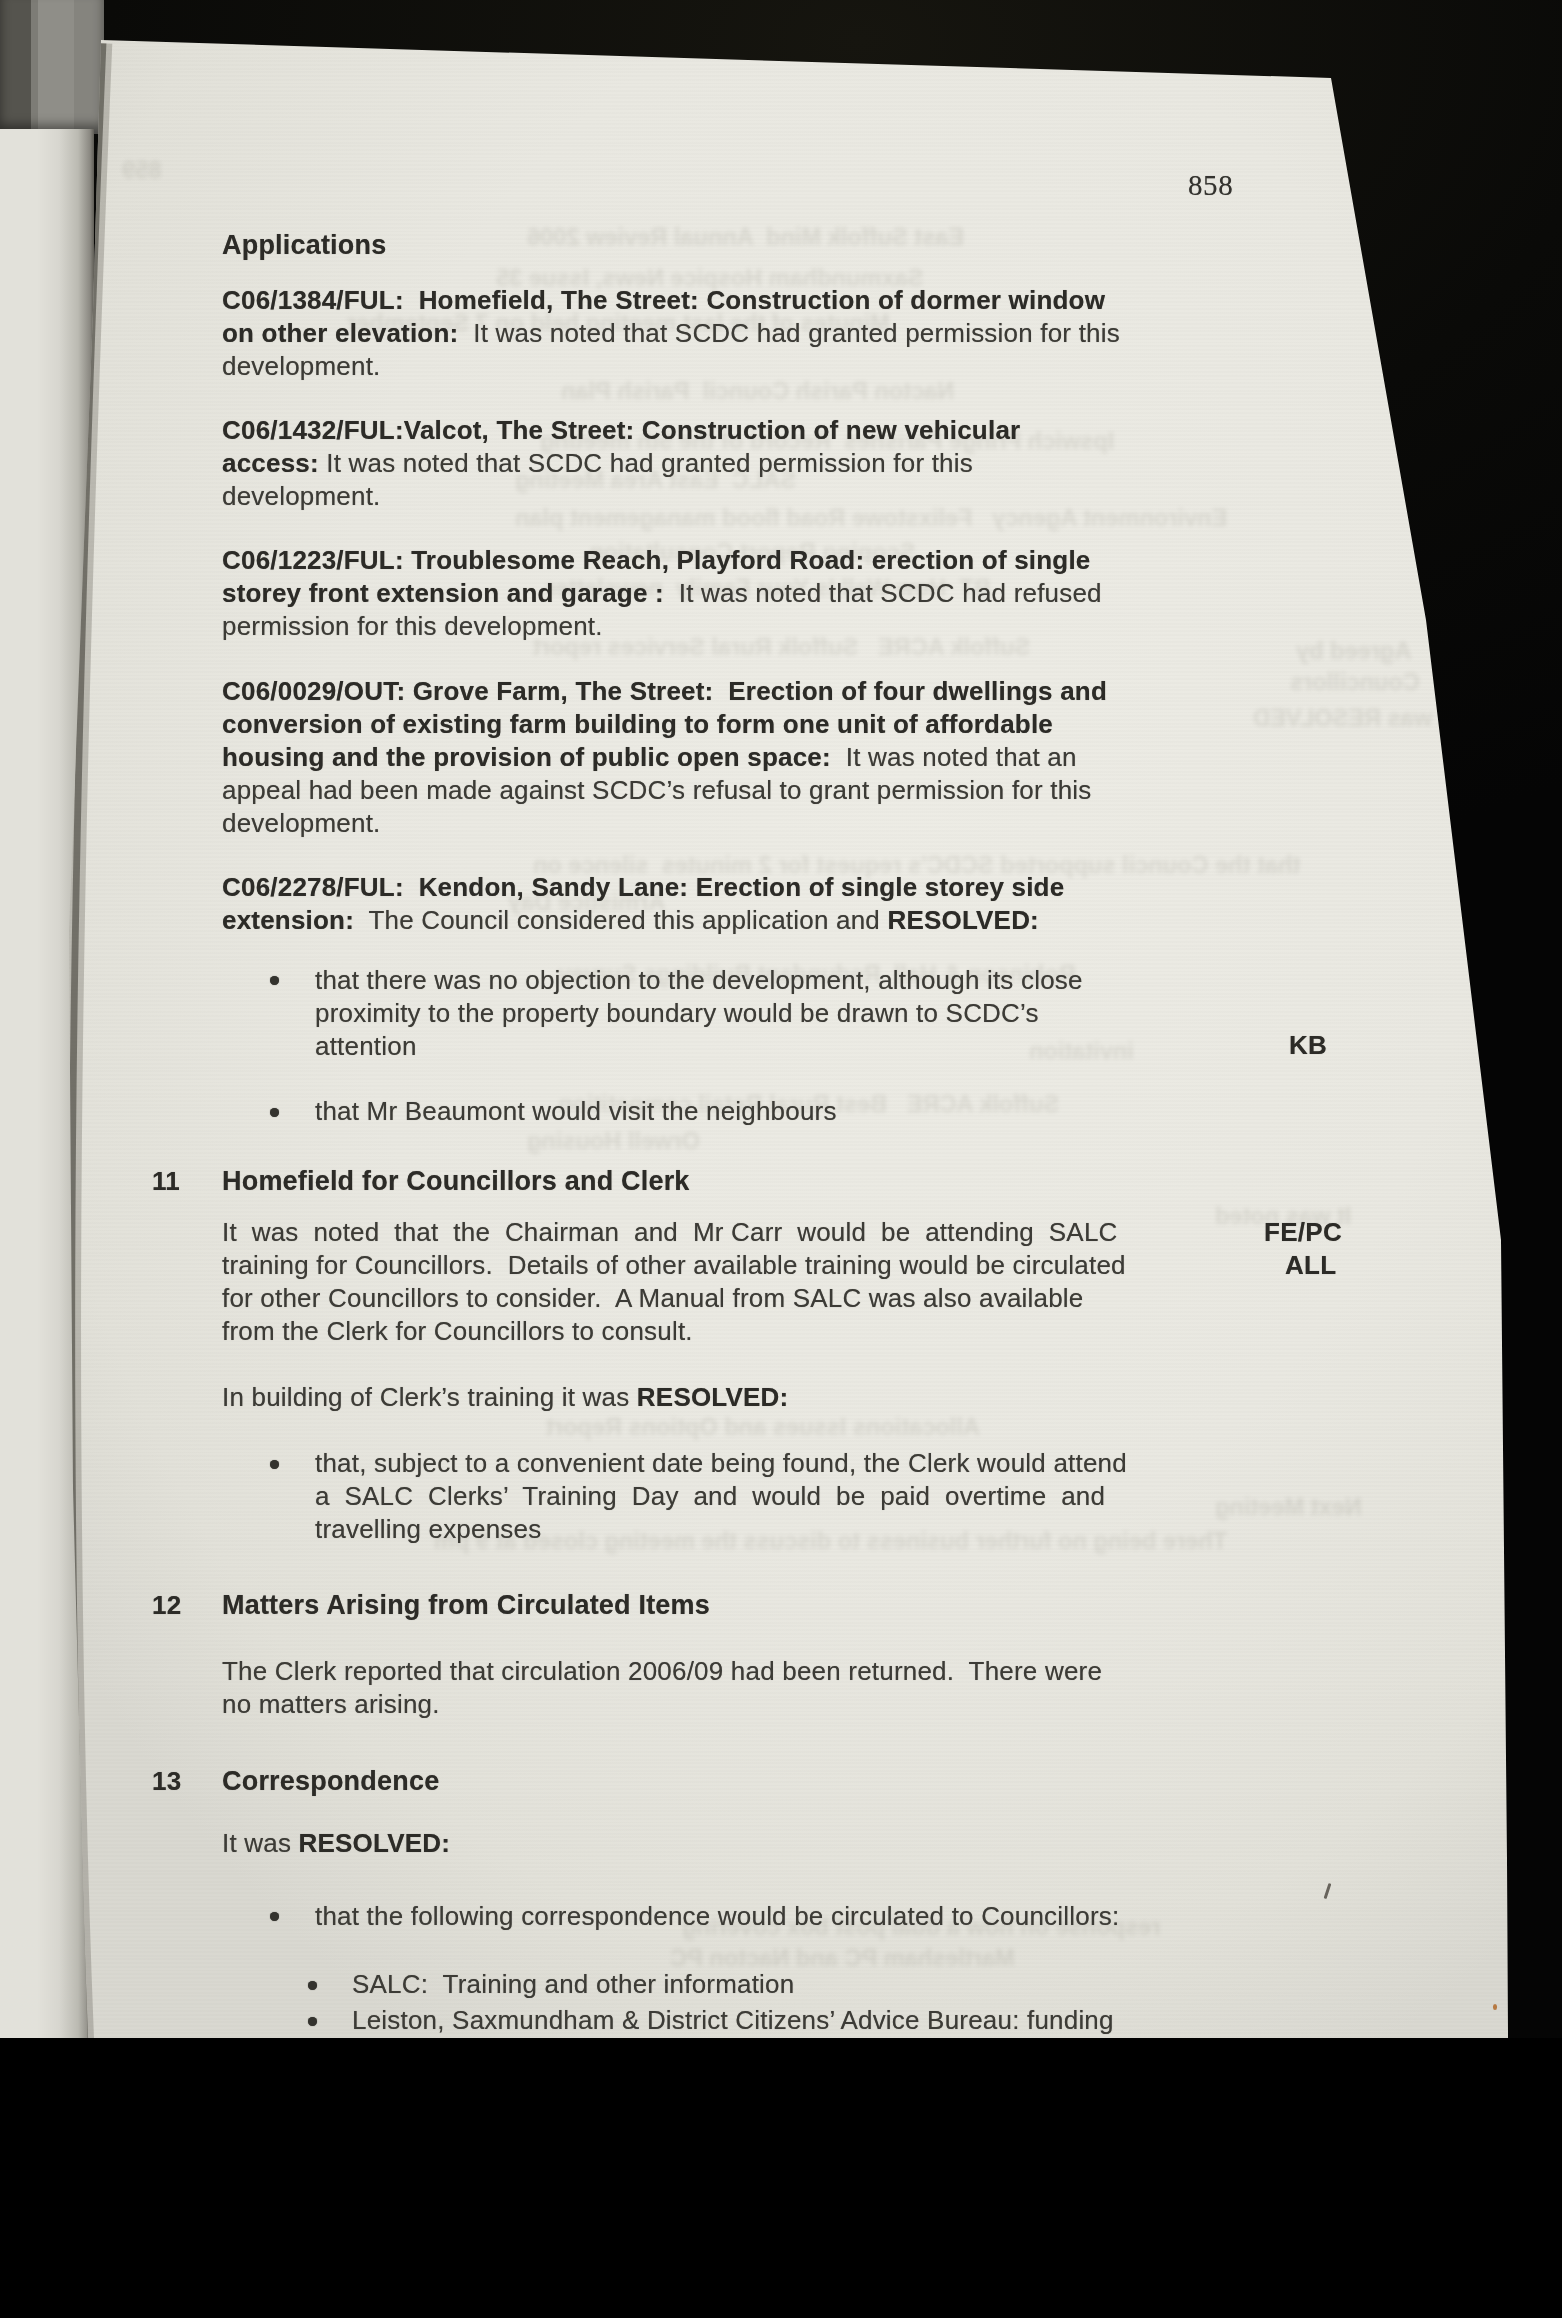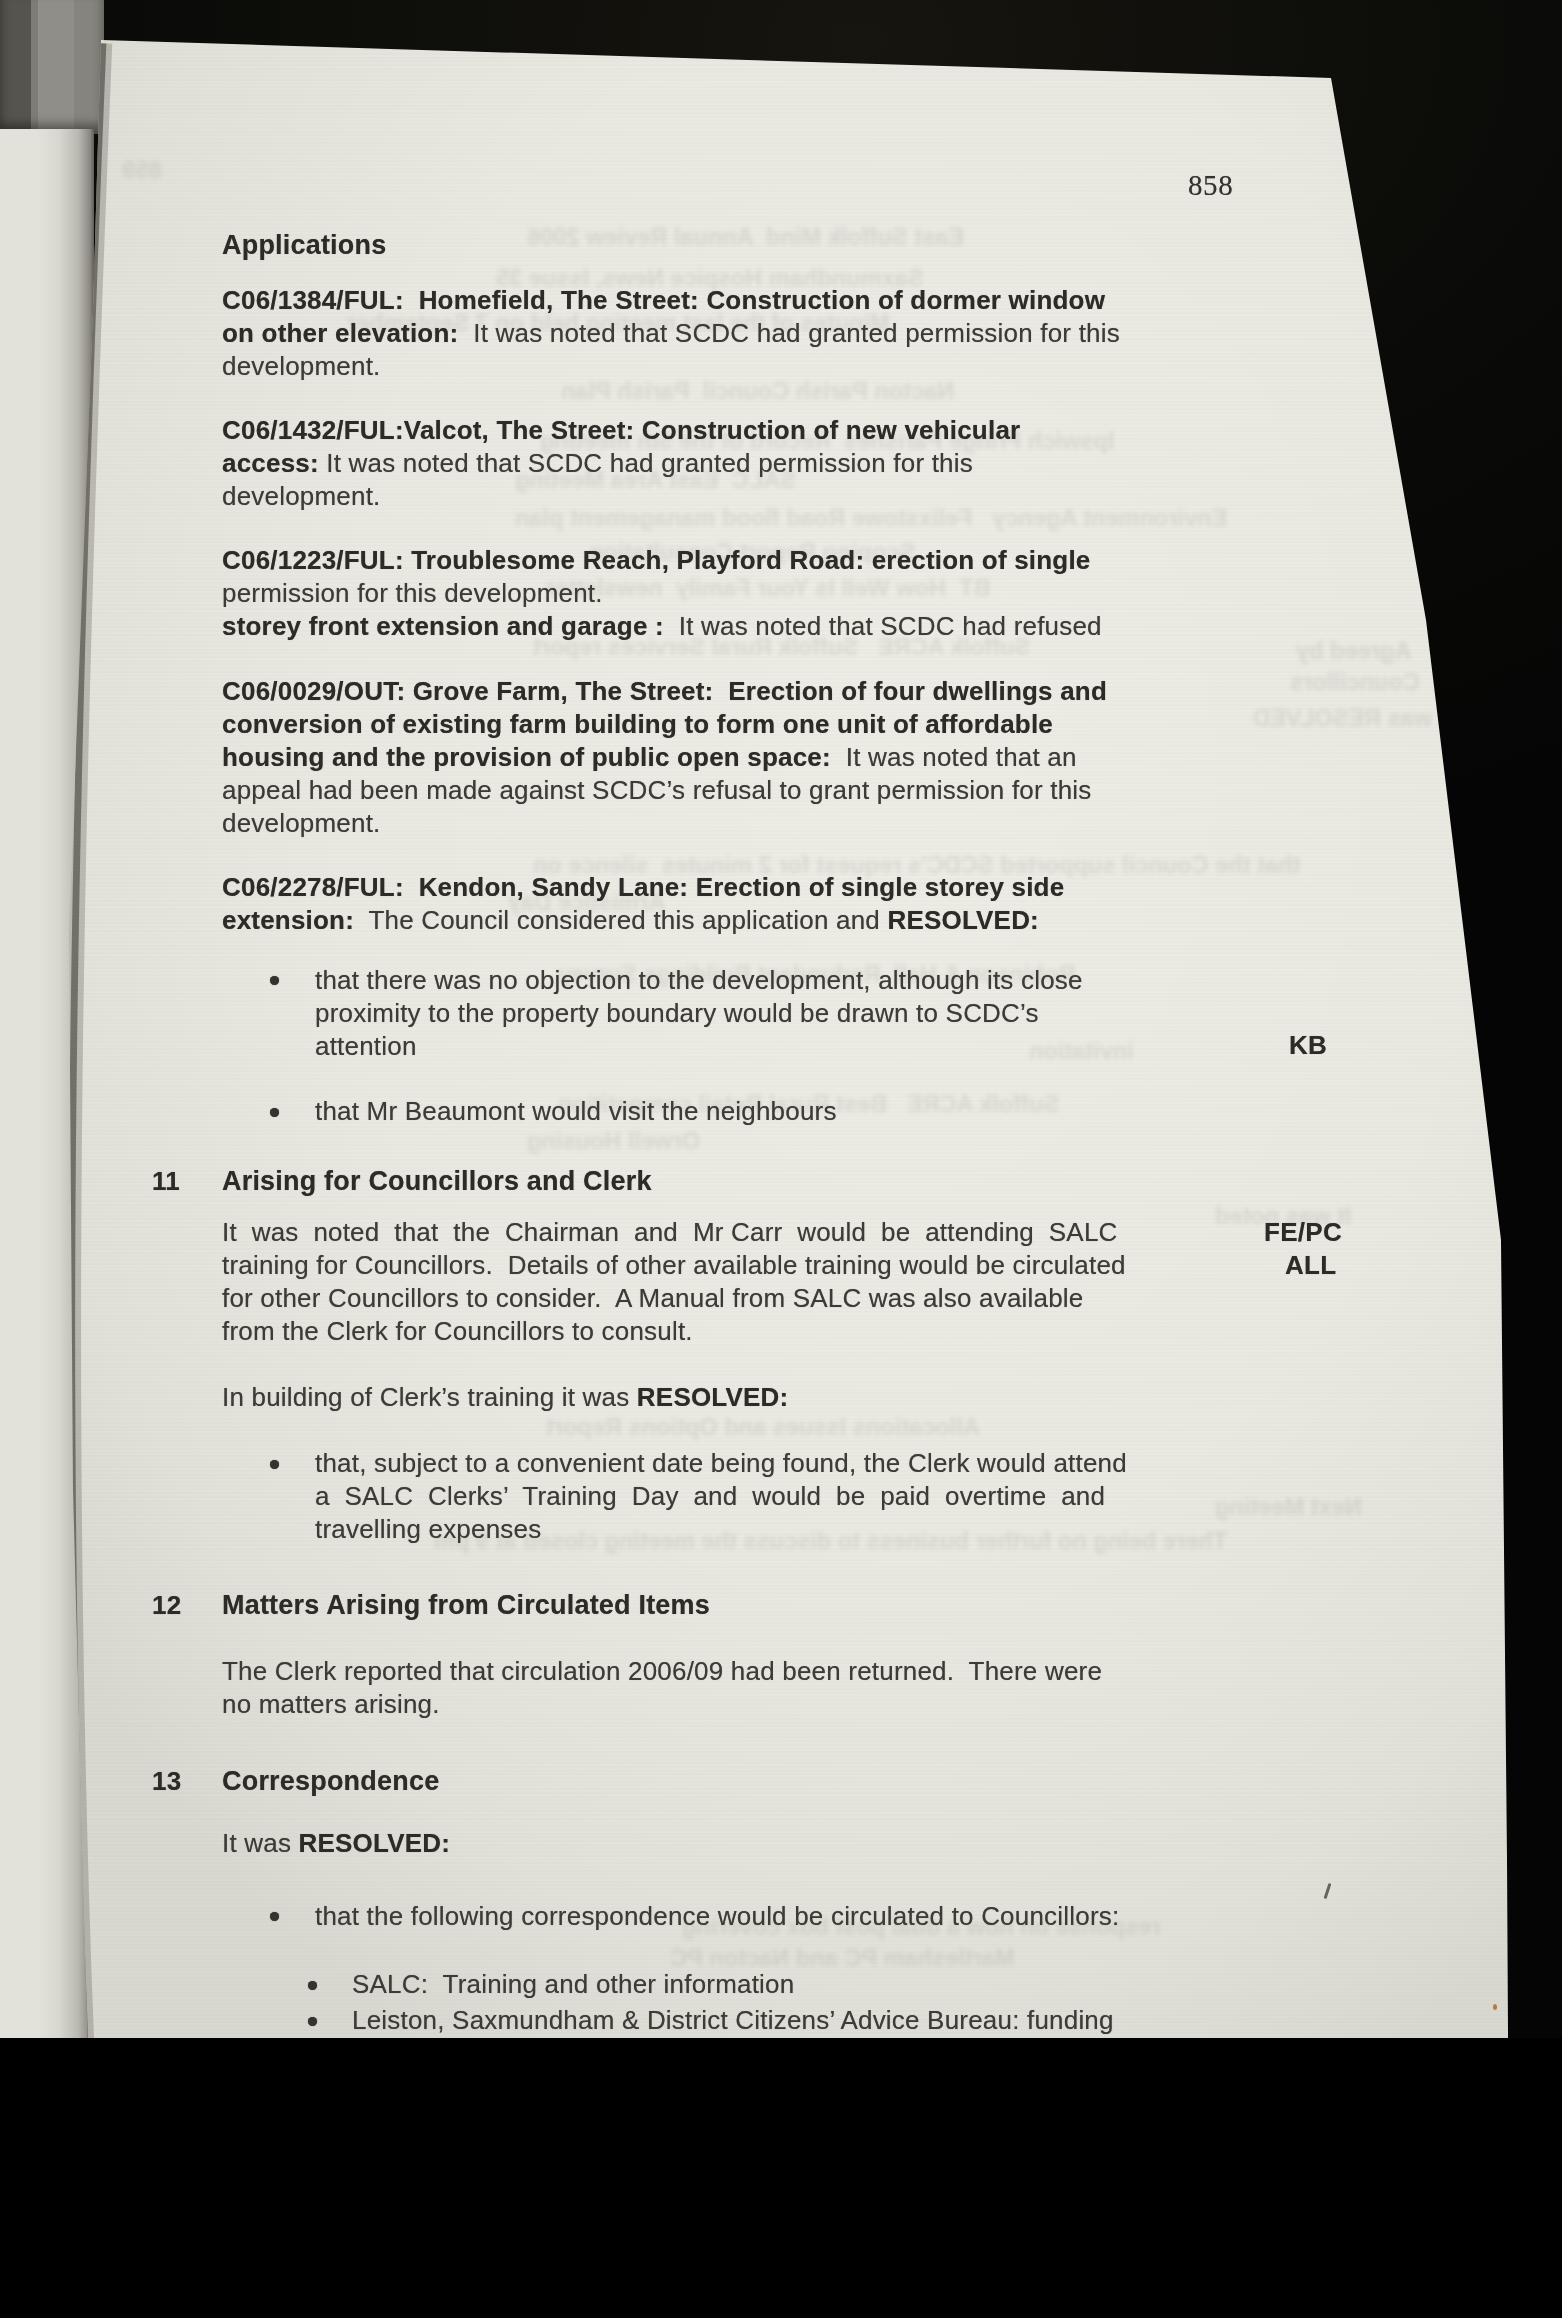--- a/index.html
+++ b/index.html
@@ -98,22 +98,22 @@
         <div class="line"><span class="b">on other elevation:</span><span>  It was noted that SCDC had granted permission for this</span></div>
         <div class="line"><span>development.</span></div>
       </div>
     <div class="txt" style="left:222px;top:414px;">
         <div class="line"><span class="b">C06/1432/FUL:Valcot, The Street: Construction of new vehicular</span></div>
         <div class="line"><span class="b">access:</span><span> It was noted that SCDC had granted permission for this</span></div>
         <div class="line"><span>development.</span></div>
       </div>
     <div class="txt" style="left:222px;top:544px;">
         <div class="line"><span class="b">C06/1223/FUL: Troublesome Reach, Playford Road: erection of single</span></div>
+        <div class="line"><span class="b">storey front extension and garage :</span><span>  It was noted that SCDC had refused</span></div>
         <div class="line"><span>permission for this development.</span></div>
-        <div class="line"><span class="b">storey front extension and garage :</span><span>  It was noted that SCDC had refused</span></div>
       </div>
     <div class="txt" style="left:222px;top:675px;">
         <div class="line"><span class="b">C06/0029/OUT: Grove Farm, The Street:  Erection of four dwellings and</span></div>
         <div class="line"><span class="b">conversion of existing farm building to form one unit of affordable</span></div>
         <div class="line"><span class="b">housing and the provision of public open space:</span><span>  It was noted that an</span></div>
         <div class="line"><span>appeal had been made against SCDC’s refusal to grant permission for this</span></div>
         <div class="line"><span>development.</span></div>
       </div>
     <div class="txt" style="left:222px;top:871px;">
         <div class="line"><span class="b">C06/2278/FUL:  Kendon, Sandy Lane: Erection of single storey side</span></div>
@@ -127,21 +127,21 @@
         <div class="line"><span>attention</span></div>
       </div>
     <div class="txt note" style="left:1289px;top:1029px;">KB</div>
 
     <div class="dot" style="left:270px;top:1108px;"></div>
     <div class="txt" style="left:315px;top:1095px;">
         <div class="line"><span>that Mr Beaumont would visit the neighbours</span></div>
       </div>
 
     <div class="txt num" style="left:152px;top:1165px;">11</div>
-    <div class="txt h" style="left:222px;top:1165px;">Arising for Councillors and Clerk</div>
+    <div class="txt h" style="left:222px;top:1165px;">Homefield for Councillors and Clerk</div>
     <div class="txt" style="left:222px;top:1216px;">
         <div class="line"><span>It  was  noted  that  the  Chairman  and  Mr Carr  would  be  attending  SALC</span></div>
         <div class="line"><span>training for Councillors.  Details of other available training would be circulated</span></div>
         <div class="line"><span>for other Councillors to consider.  A Manual from SALC was also available</span></div>
         <div class="line"><span>from the Clerk for Councillors to consult.</span></div>
       </div>
     <div class="txt note" style="left:1264px;top:1216px;">FE/PC</div>
     <div class="txt note" style="left:1285px;top:1249px;">ALL</div>
     <div class="txt" style="left:222px;top:1381px;">
         <div class="line"><span>In building of Clerk’s training it was </span><span class="b">RESOLVED:</span></div>

